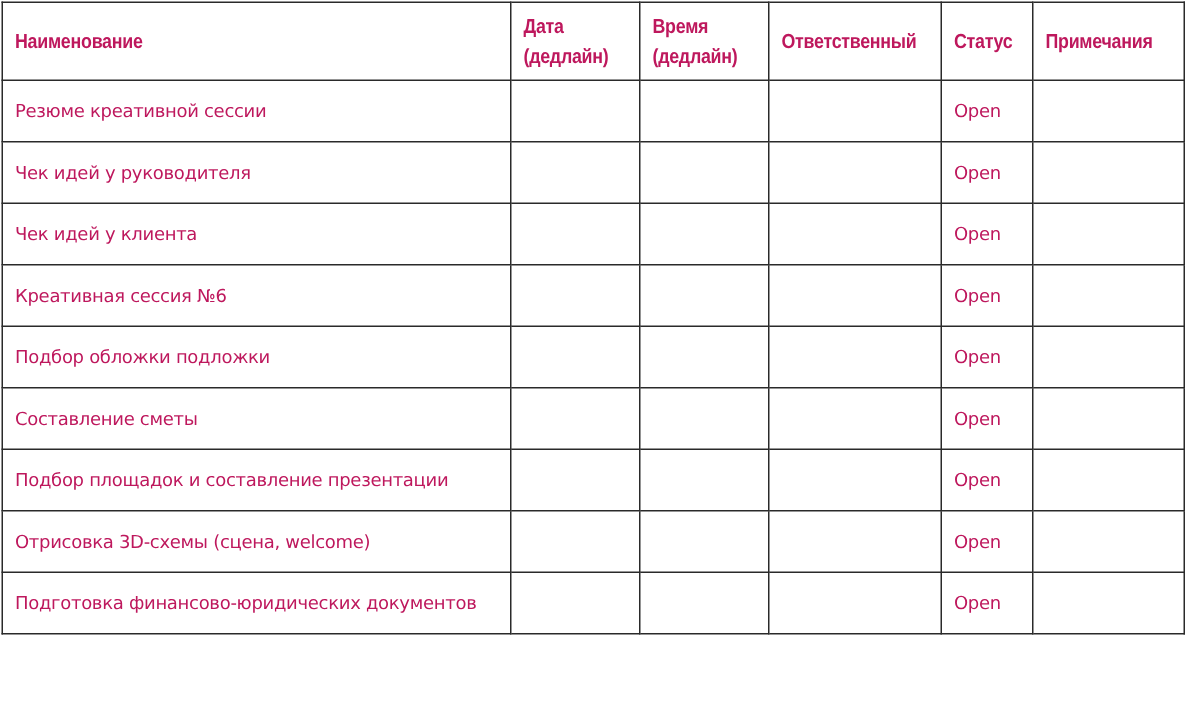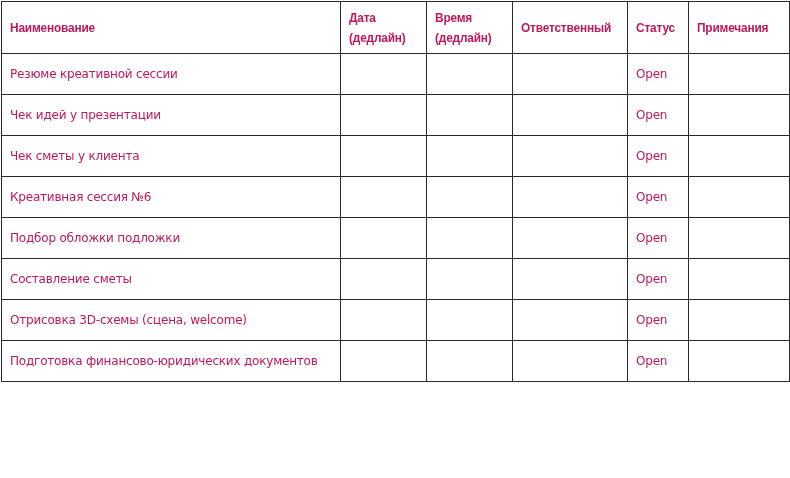--- a/index.html
+++ b/index.html
@@ -63,29 +63,29 @@
   <tbody>
     <tr>
       <td>Резюме креативной сессии</td>
       <td></td>
       <td></td>
       <td></td>
       <td class="status">Open</td>
       <td></td>
     </tr>
     <tr>
-      <td>Чек идей у презентации</td>
+      <td>Чек идей у руководителя</td>
       <td></td>
       <td></td>
       <td></td>
       <td class="status">Open</td>
       <td></td>
     </tr>
     <tr>
-      <td>Чек сметы у клиента</td>
+      <td>Чек идей у клиента</td>
       <td></td>
       <td></td>
       <td></td>
       <td class="status">Open</td>
       <td></td>
     </tr>
     <tr>
       <td>Креативная сессия №6</td>
       <td></td>
       <td></td>
@@ -103,20 +103,28 @@
     </tr>
     <tr>
       <td>Составление сметы</td>
       <td></td>
       <td></td>
       <td></td>
       <td class="status">Open</td>
       <td></td>
     </tr>
     <tr>
+      <td>Подбор площадок и составление презентации</td>
+      <td></td>
+      <td></td>
+      <td></td>
+      <td class="status">Open</td>
+      <td></td>
+    </tr>
+    <tr>
       <td>Отрисовка 3D-схемы (сцена, welcome)</td>
       <td></td>
       <td></td>
       <td></td>
       <td class="status">Open</td>
       <td></td>
     </tr>
     <tr>
       <td>Подготовка финансово-юридических документов</td>
       <td></td>

